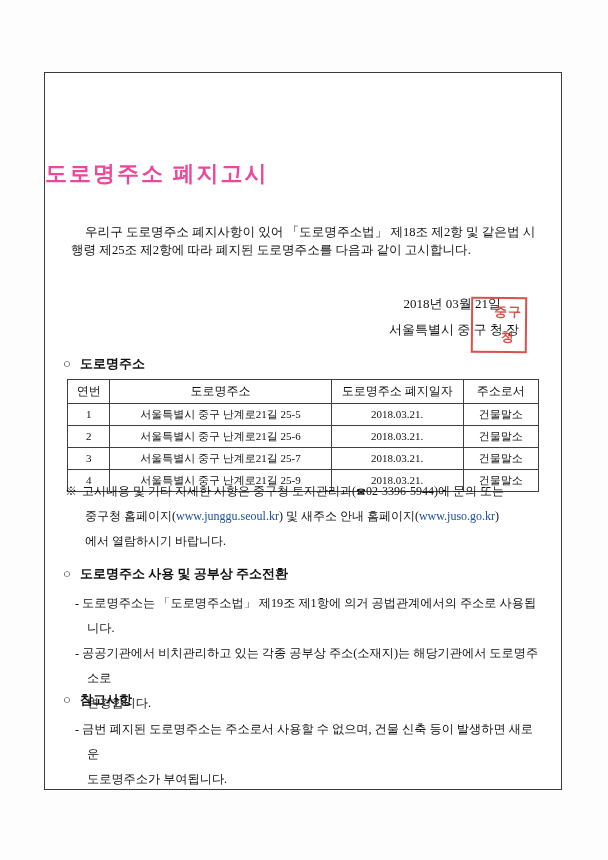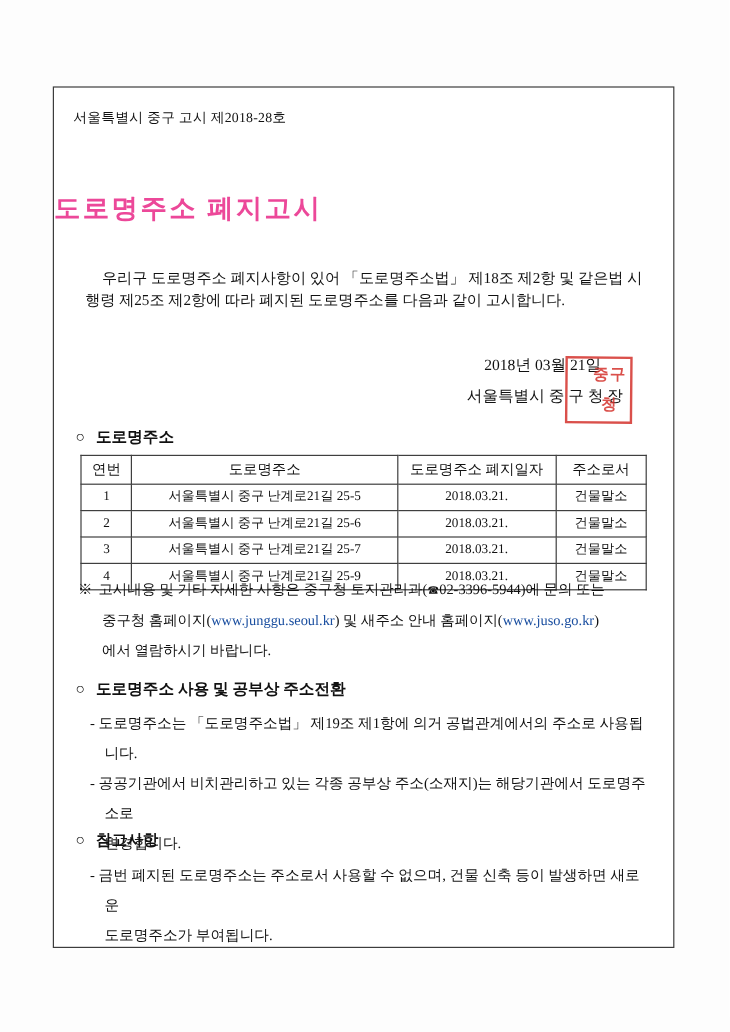--- a/index.html
+++ b/index.html
@@ -202,21 +202,20 @@
     color: #111;
   }
 </style>
 </head>
 <body>
 
 <div class="page">
   <div class="doc-frame">
     <div class="inner">
 
-      <div class="doc-number">서울특별시 중구 고시 제2018-28호</div>
 
       <div class="doc-title">도로명주소 폐지고시</div>
 
       <div class="intro">우리구 도로명주소 폐지사항이 있어 「도로명주소법」 제18조 제2항 및 같은법 시행령 제25조 제2항에 따라 폐지된 도로명주소를 다음과 같이 고시합니다.</div>
 
       <div class="date-line">2018년 03월 21일</div>
       <div class="issuer-line">서울특별시 중 구 청 장</div>
 
       <div class="seal">
         <span>중구청</span>

